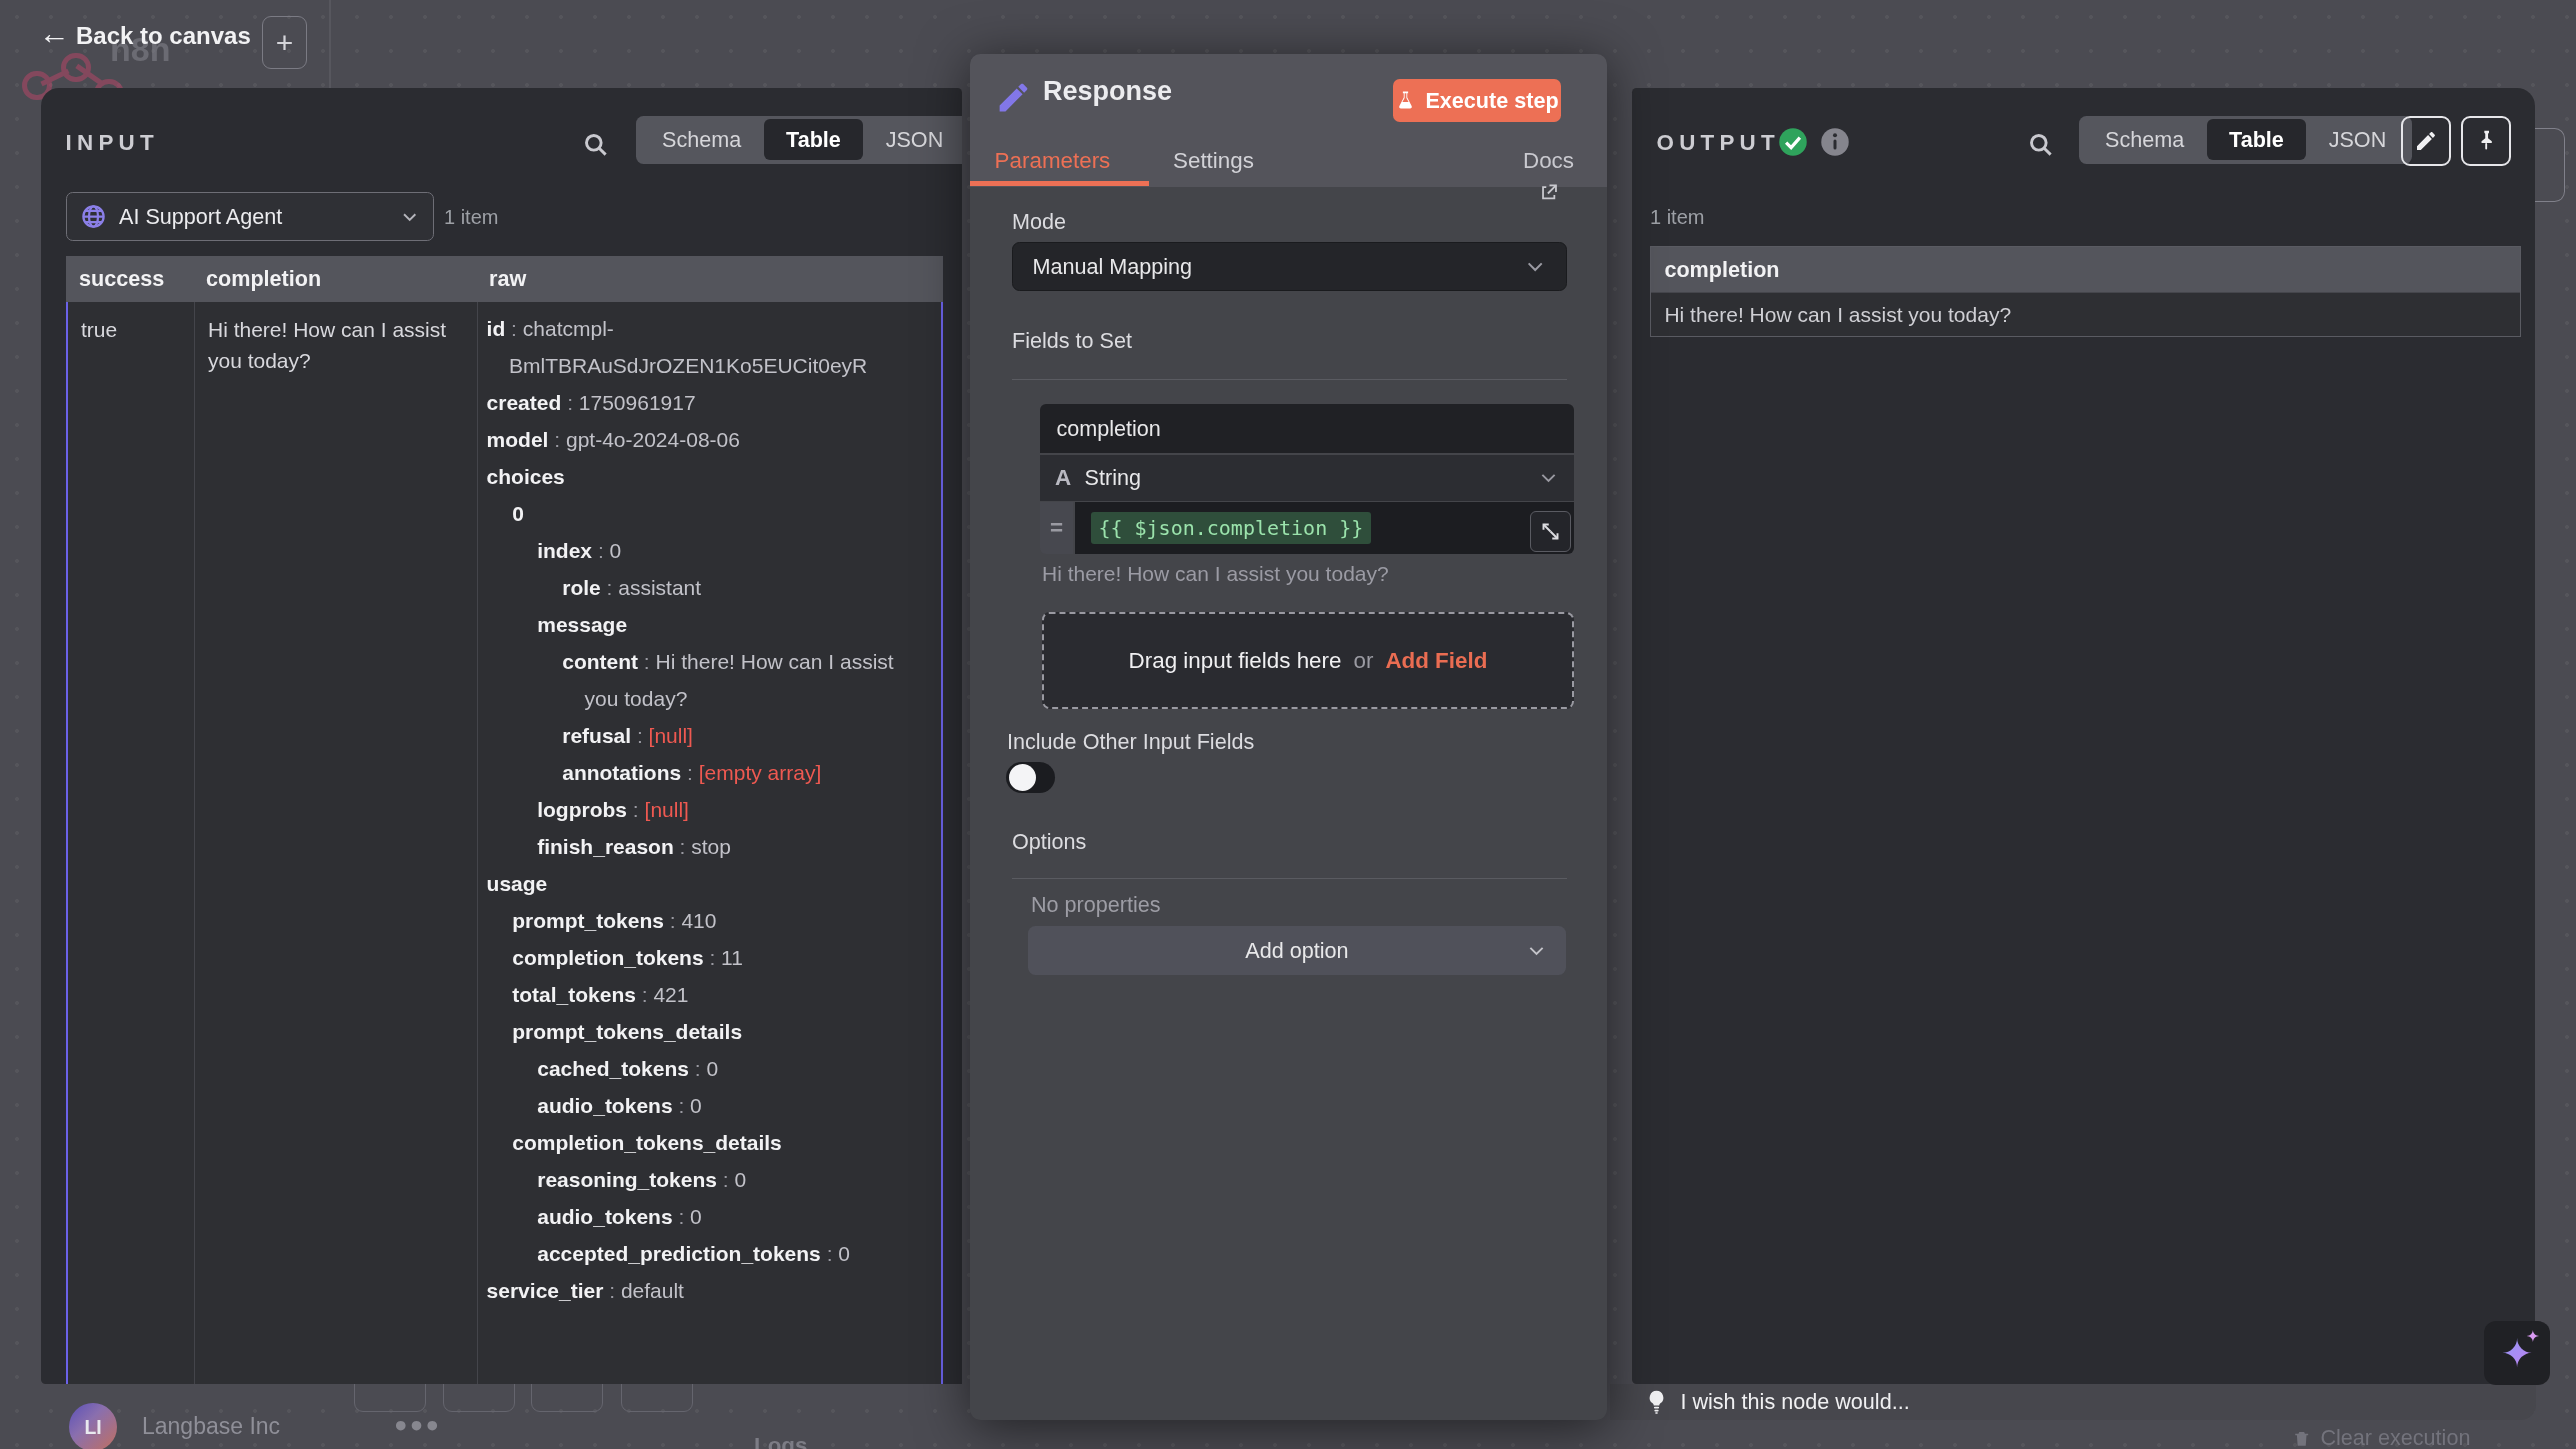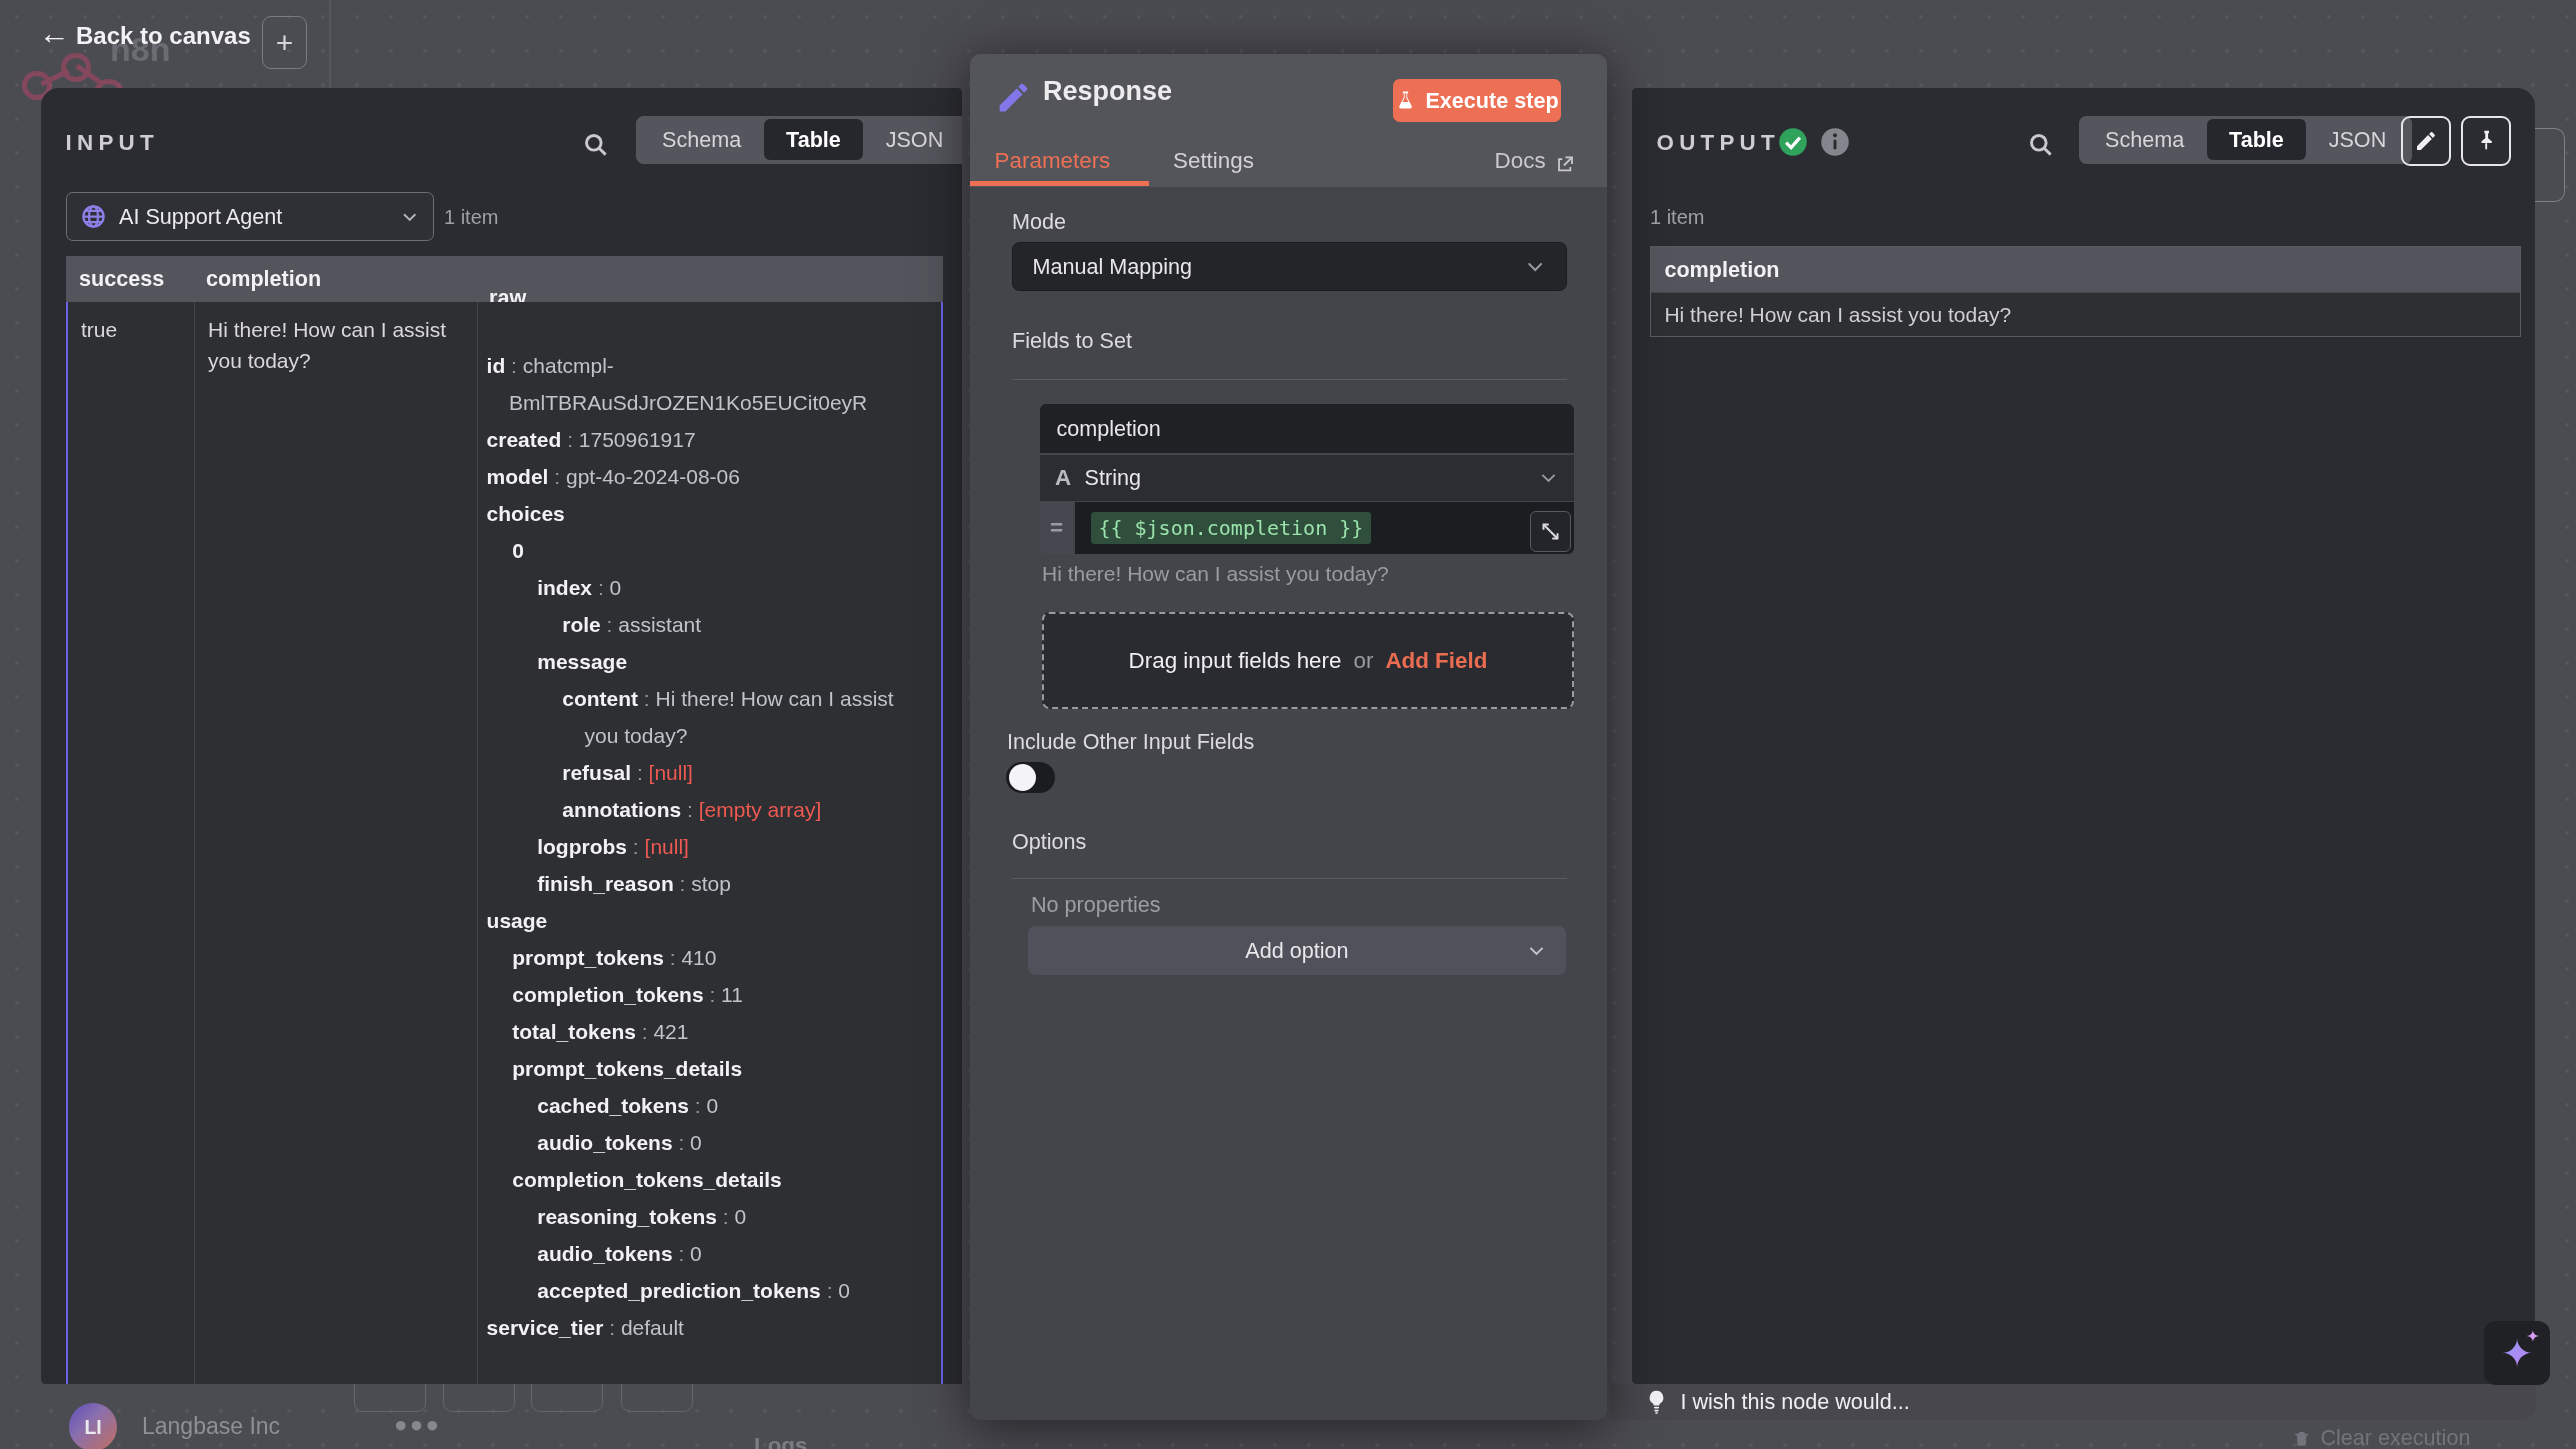--- a/index.html
+++ b/index.html
@@ -44,21 +44,21 @@
   
   .src-select{left:24.6px;top:104px;width:368px;height:49px;border:1.5px solid #6e6e76;border-radius:6.7px;background:#2f3035;display:flex;align-items:center;box-sizing:border-box;padding:0 13.4px;gap:12px;}
   .src-select .lbl{color:#ececef;font-size:21.6px;flex:1;}
 
   
   .itable{left:24.6px;top:168px;width:877px;bottom:0;display:flex;flex-direction:column;justify-content:center;}
   .itable-head{display:flex;background:#54555c;height:46px;flex:none;}
   .itable-head div{color:#f2f2f4;font-weight:700;font-size:21.6px;display:flex;align-items:center;padding-left:13.4px;box-sizing:border-box;}
   .col-success{width:127px;flex:none;}
   .col-completion{width:283px;flex:none;}
-  .col-raw{flex:1;margin-top:37px;}
+  .col-raw{flex:1;}
   .itable-body{display:flex;flex:1;background:#2e2f33;border-left:2.2px solid #6b62e8;border-right:2.2px solid #6b62e8;box-sizing:border-box;overflow:hidden;}
   .itable-body .cell{padding:12px 13.4px;box-sizing:border-box;border-right:1.5px solid #44454b;font-size:21px;color:#d8d8dd;line-height:31px;}
   .itable-body .cell:last-child{border-right:none;}
   
   .tree{padding:7.5px 9px;}
   .tree-line{font-size:21px;line-height:37px;color:#c2c2c9;}
   .tree-line .tk{color:#f2f2f4;font-weight:700;}
   .tree-line .tc{color:#9a9aa2;}
   .tree-line .tv{color:#c2c2c9;}
   .tree-line .tred{color:#ee5951;}
@@ -69,21 +69,21 @@
 
   
   #modal{left:970px;top:54px;width:637px;height:1366px;background:#44454a;border-radius:10.4px;z-index:10;box-shadow:0 7.5px 52px rgba(0,0,0,.55);overflow:hidden;}
   .modal-header{position:absolute;left:0;top:0;width:100%;height:133px;background:#54545b;}
   .node-icon{position:absolute;left:25px;top:25px;color:#8277e8;}
   .modal-title{position:absolute;left:73px;top:22.4px;color:#ececef;font-size:27px;font-weight:600;}
   .execute-btn{position:absolute;left:423px;top:25px;width:168px;height:43px;background:#ed7055;border-radius:6.7px;display:flex;align-items:center;justify-content:center;gap:9px;color:#ffffff;font-size:21.6px;font-weight:600;}
   .tab{position:absolute;top:94px;font-size:22.4px;}
   .tab-params{left:24.6px;color:#ed7055;font-weight:500;}
   .tab-settings{left:203px;color:#d2d2d7;}
-  .tab-docs{right:33px;color:#c9c9cf;display:flex;align-items:flex-end;gap:9px;}
+  .tab-docs{right:33px;color:#c9c9cf;display:flex;align-items:center;gap:9px;flex-direction:column;}
   .tab-underline{position:absolute;left:0;top:127px;width:179px;height:5.2px;background:#ed7055;}
   .fld-label{color:#dcdce0;font-size:21.6px;}
   .mode-select{position:absolute;left:42px;top:188px;width:555px;height:49px;background:#242529;border:0.7px solid #1a1b1e;border-radius:7.5px;display:flex;align-items:center;box-sizing:border-box;padding:0 19.4px;}
   .mode-select .lbl{color:#e8e8ea;font-size:21.6px;flex:1;}
   .hr{position:absolute;height:1.1px;background:#5a5b61;}
 
   .field-card{position:absolute;left:70px;top:350px;width:534px;}
   .fc-row1{height:49px;background:#202125;border-radius:6px 6px 0 0;margin-bottom:1.5px;display:flex;align-items:center;padding-left:16.4px;color:#e8e8ea;font-size:21.6px;}
   .fc-row2{height:46px;background:#2c2d32;margin-bottom:1.5px;display:flex;align-items:center;padding:0 15px;gap:13.4px;}
   .fc-row2 .a-ic{color:#b9b9c2;font-weight:800;font-size:22.4px;}

